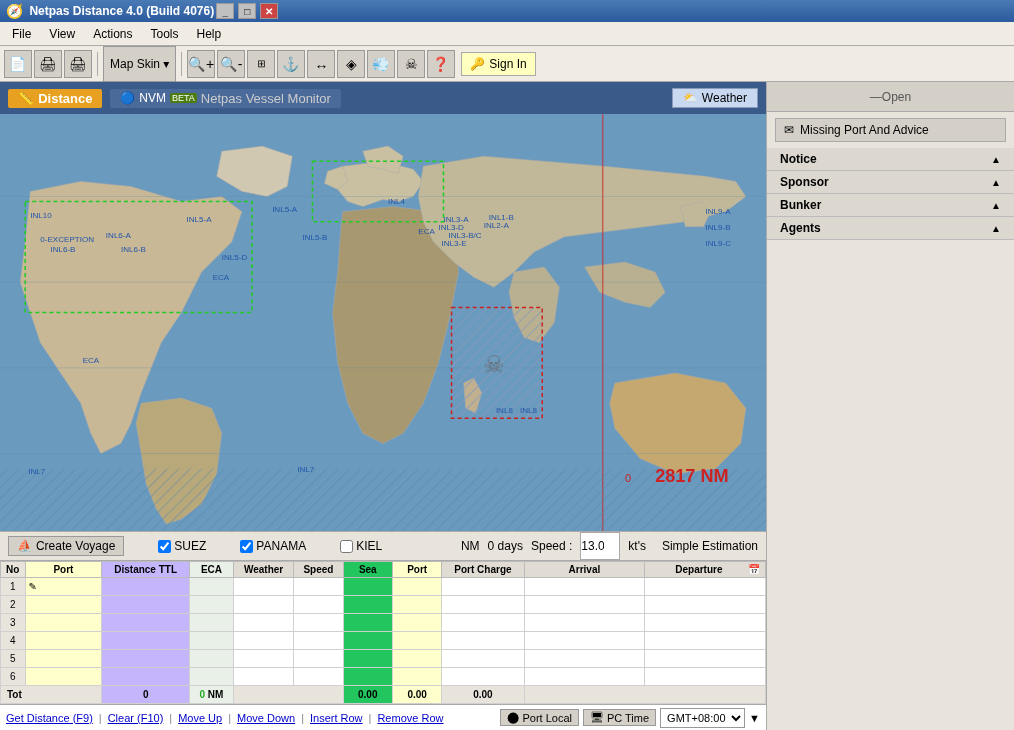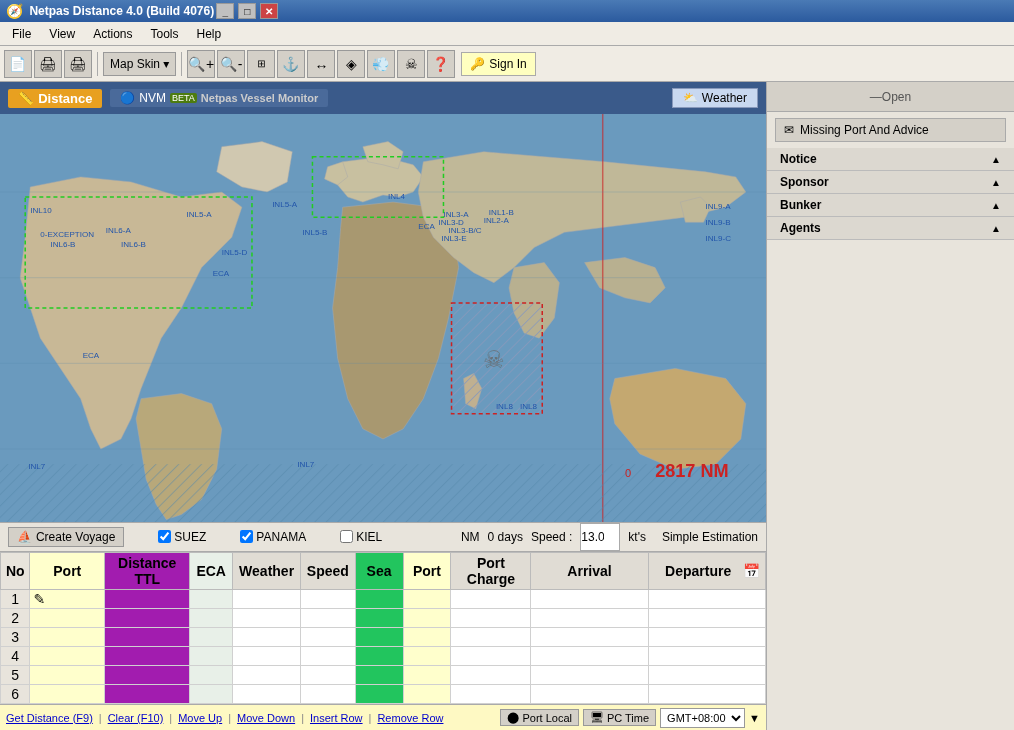--- a/index.html
+++ b/index.html
@@ -60,21 +60,21 @@
       cursor: pointer;
       font-size: 14px;
     }
     .toolbar-sep { width: 1px; height: 24px; background: #aaa; margin: 0 3px; }
     .toolbar-mapskin {
       padding: 2px 6px;
       background: #d4d0c8;
       border: 1px solid #999;
       cursor: pointer;
       font-size: 12px;
-      height: 24px;
+      height: 36px;
       display: flex; align-items: center;
     }
     .signin-btn {
       padding: 2px 8px;
       background: #ffffc0;
       border: 1px solid #aaa;
       cursor: pointer;
       font-size: 12px;
       height: 24px;
       display: flex; align-items: center; gap: 4px;
@@ -158,69 +158,69 @@
       border-bottom: 1px solid #aaa;
     }
     .create-voyage-btn {
       background: #d4d0c8;
       border: 1px solid #999;
       padding: 2px 8px;
       cursor: pointer;
       font-size: 12px;
       display: flex; align-items: center; gap: 4px;
     }
-    .checkbox-label { display: flex; align-items: flex-start; gap: 3px; font-size: 12px; padding-left: 26px; }
+    .checkbox-label { display: flex; align-items: flex-end; gap: 3px; font-size: 12px; padding-left: 26px; }
     .voyage-info { margin-left: auto; display: flex; align-items: center; gap: 8px; font-size: 12px; }
     .speed-input {
       width: 40px; height: 28px;
       border: 1px solid #aaa;
       background: white;
       text-align: center;
       font-size: 12px;
     }
 
     
     #voyage-table-container {
       background: white;
       overflow-x: hidden;
       overflow-y: auto;
     }
     table.voyage-table {
       width: 100%;
       border-collapse: collapse;
-      font-size: 14px;
+      font-size: 10px;
     }
     table.voyage-table th {
       background: #e0dcd4;
       border: 1px solid #bbb;
       padding: 2px 4px;
       text-align: center;
       font-weight: bold;
     }
     table.voyage-table td {
       border: 1px solid #d0d0d0;
       height: 18px;
       padding: 1px 3px;
     }
     table.voyage-table .col-no { width: 22px; text-align: center; background: #e8e4dc; }
     table.voyage-table .col-port { width: 70px; background: #ffffcc; }
-    table.voyage-table .col-dist { width: 80px; background: #a21caf; text-align: center; margin-top: 28px; }
+    table.voyage-table .col-dist { width: 80px; background: #c4b5fd; text-align: center; margin-top: 28px; }
     table.voyage-table .col-eca { width: 40px; background: #e8f0e8; text-align: center; }
     table.voyage-table .col-weather { width: 55px; text-align: center; }
     table.voyage-table .col-speed { width: 45px; text-align: center; }
     table.voyage-table .col-sea { width: 45px; background: #22c55e; text-align: center; }
     table.voyage-table .col-port2 { width: 45px; background: #ffffcc; text-align: center; }
     table.voyage-table .col-portcharge { width: 75px; text-align: center; }
     table.voyage-table .col-arrival { width: 110px; }
     table.voyage-table .col-departure { width: 110px; text-align: center; }
     .tot-row { background: #e8e4dc; font-weight: bold; }
 
     
     #bottom-bar {
-      background: #fef9c3;
+      background: #ffffff;
       height: 26px;
       display: flex;
       align-items: center;
       padding: 0 6px;
       gap: 6px;
       border-top: 1px solid #aaa;
       font-size: 11px;
     }
     .bottom-link {
       color: #0000cc;
@@ -338,21 +338,21 @@
 
     <div id="map-header">
       <div class="distance-tab">
         <span>📏</span>
         <span>Distance</span>
       </div>
       <div class="nvm-tab">
         <span>🔵</span>
         <span>NVM</span>
         <span class="beta">BETA</span>
-        <span style="font-size:11px;color:#ccc;font-weight:bold;">Netpas Vessel Monitor</span>
+        <span style="font-size:13px;color:#ccc;">Netpas Vessel Monitor</span>
       </div>
       <div class="weather-btn">
         <span>⛅</span>
         <span>Weather</span>
       </div>
     </div>
 
     <div id="map-container">
       <svg id="world-map" viewBox="0 0 760 420" preserveAspectRatio="xMidYMid slice">
 
@@ -563,20 +563,33 @@
             <td class="col-dist"></td>
             <td class="col-eca"></td>
             <td class="col-weather"></td>
             <td class="col-speed"></td>
             <td class="col-sea"></td>
             <td class="col-port2"></td>
             <td class="col-portcharge"></td>
             <td class="col-arrival"></td>
             <td class="col-departure"></td>
           </tr>
+          <tr class="tot-row">
+            <td colspan="2" style="padding:2px 6px;">Tot</td>
+            <td class="col-dist" style="text-align:center;">0</td>
+            <td class="col-eca" style="text-align:center;">
+              <span style="color:#22aa22;">0</span>
+              <span>NM</span>
+            </td>
+            <td colspan="2"></td>
+            <td class="col-sea" style="text-align:center;">0.00</td>
+            <td class="col-port2" style="text-align:center;">0.00</td>
+            <td class="col-portcharge" style="text-align:center;">0.00</td>
+            <td colspan="2"></td>
+          </tr>
         </tbody>
       </table>
     </div>
 
     <div id="bottom-bar">
       <span class="bottom-link">Get Distance (F9)</span>
       <span class="bottom-sep">|</span>
       <span class="bottom-link">Clear (F10)</span>
       <span class="bottom-sep">|</span>
       <span class="bottom-link">Move Up</span>

